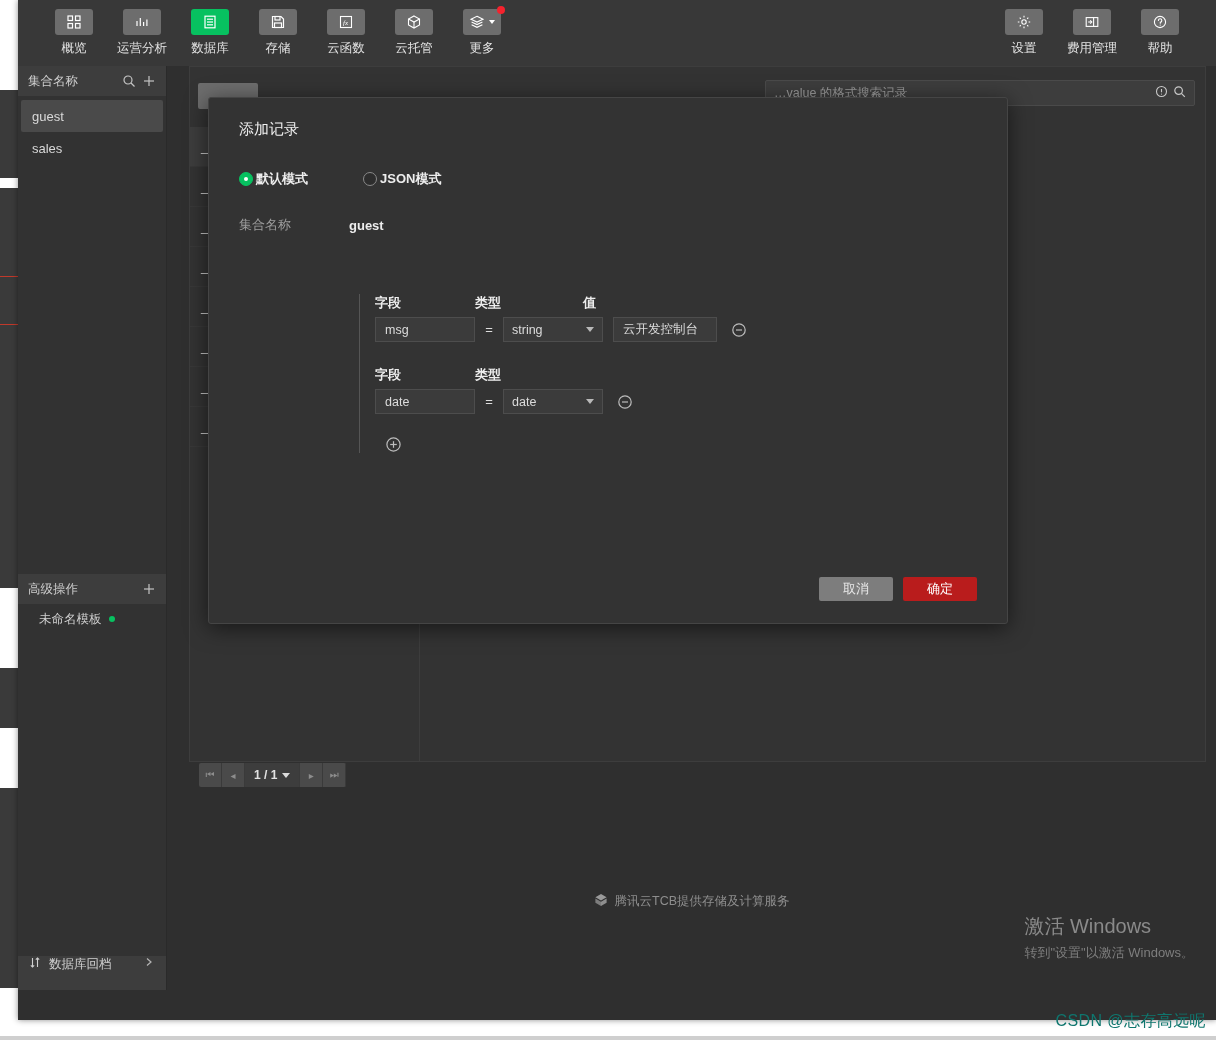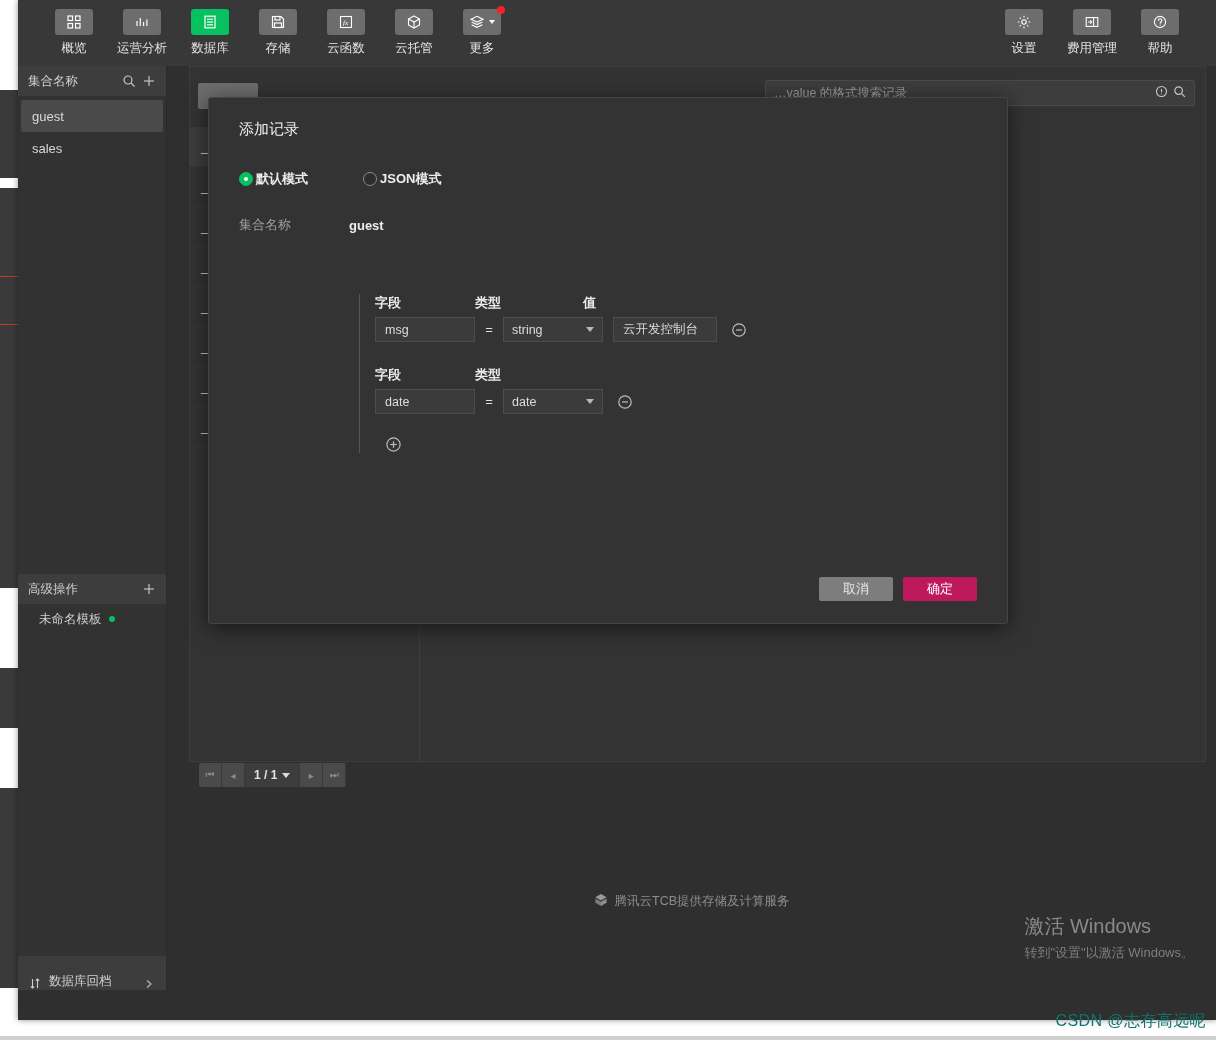--- a/index.html
+++ b/index.html
@@ -115,21 +115,21 @@
     padding: 0 10px;
   }
   .adv-title { font-size: 12.5px; color: #cfcfcf; flex: 1; }
   .tpl-item {
     height: 30px; display: flex; align-items: center; gap: 7px;
     padding-left: 21px; font-size: 12.5px; color: #cfcfcf;
   }
   .green-dot { width: 6px; height: 6px; border-radius: 50%; background: #07c160; }
   .adv-body { height: 352px; }
   .backup-bar {
-    height: 34px; background: #3d3d3d; display: flex; align-items: flex-end;
+    height: 34px; background: #3d3d3d; display: flex; align-items: flex-start;
     padding: 0 11px; gap: 7px; margin-top: auto;
   }
   .backup-label { font-size: 12.5px; color: #d0d0d0; flex: 1; }
 
   
   .content { flex: 1; background: #2f2f2f; position: relative; }
   .content-card {
     position: absolute; left: 22px; top: 0px; right: 10px; bottom: 228px;
     background: #333333; border: 1px solid #3d3d3d;
   }
@@ -280,21 +280,21 @@
   .plus-add { margin-top: 22px; padding-left: 10px; color: #bdbdbd; display: flex; }
 
   .modal-actions {
     position: absolute; right: 30px; bottom: 22px; display: flex; gap: 10px;
   }
   .mbtn {
     min-width: 74px; height: 24px; display: flex; align-items: center;
     justify-content: center; font-size: 13px; border-radius: 2px;
   }
   .mbtn.cancel { background: #7d7d7d; color: #e9e9e9; }
-  .mbtn.ok { background: #be185d; color: #ffffff; }
+  .mbtn.ok { background: #b91c1c; color: #ffffff; }
 
   .csdn {
     position: absolute; right: 10px; bottom: 8px; font-size: 16px;
     color: #0f766e; letter-spacing: .4px;
   }
   .taskbar-hint {
     position: absolute; left: 0; right: 0; bottom: 0; height: 4px;
     background: #cfcfcf;
   }
 </style>

